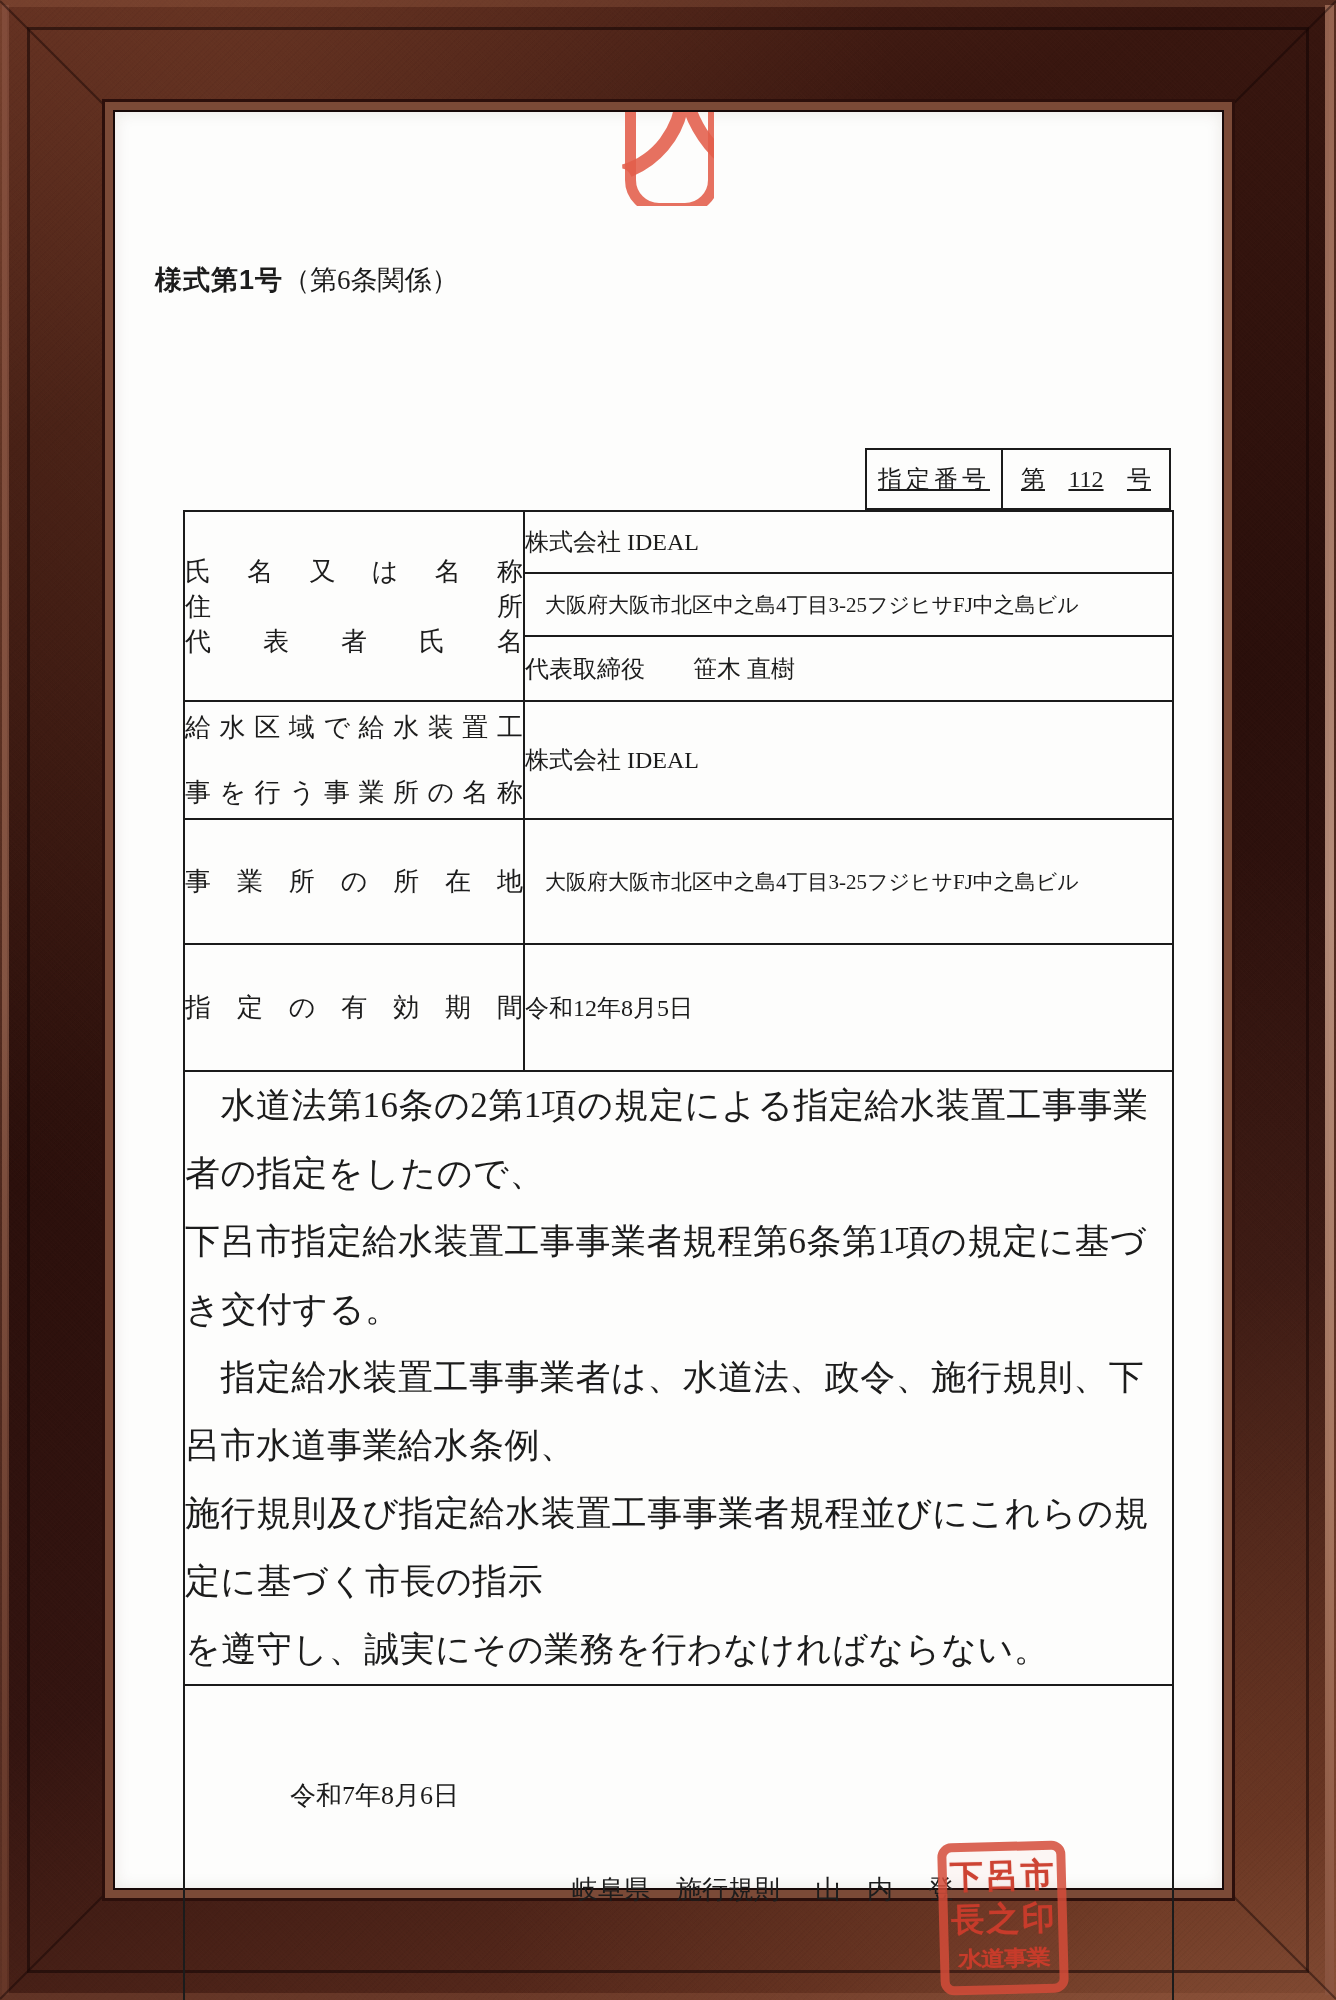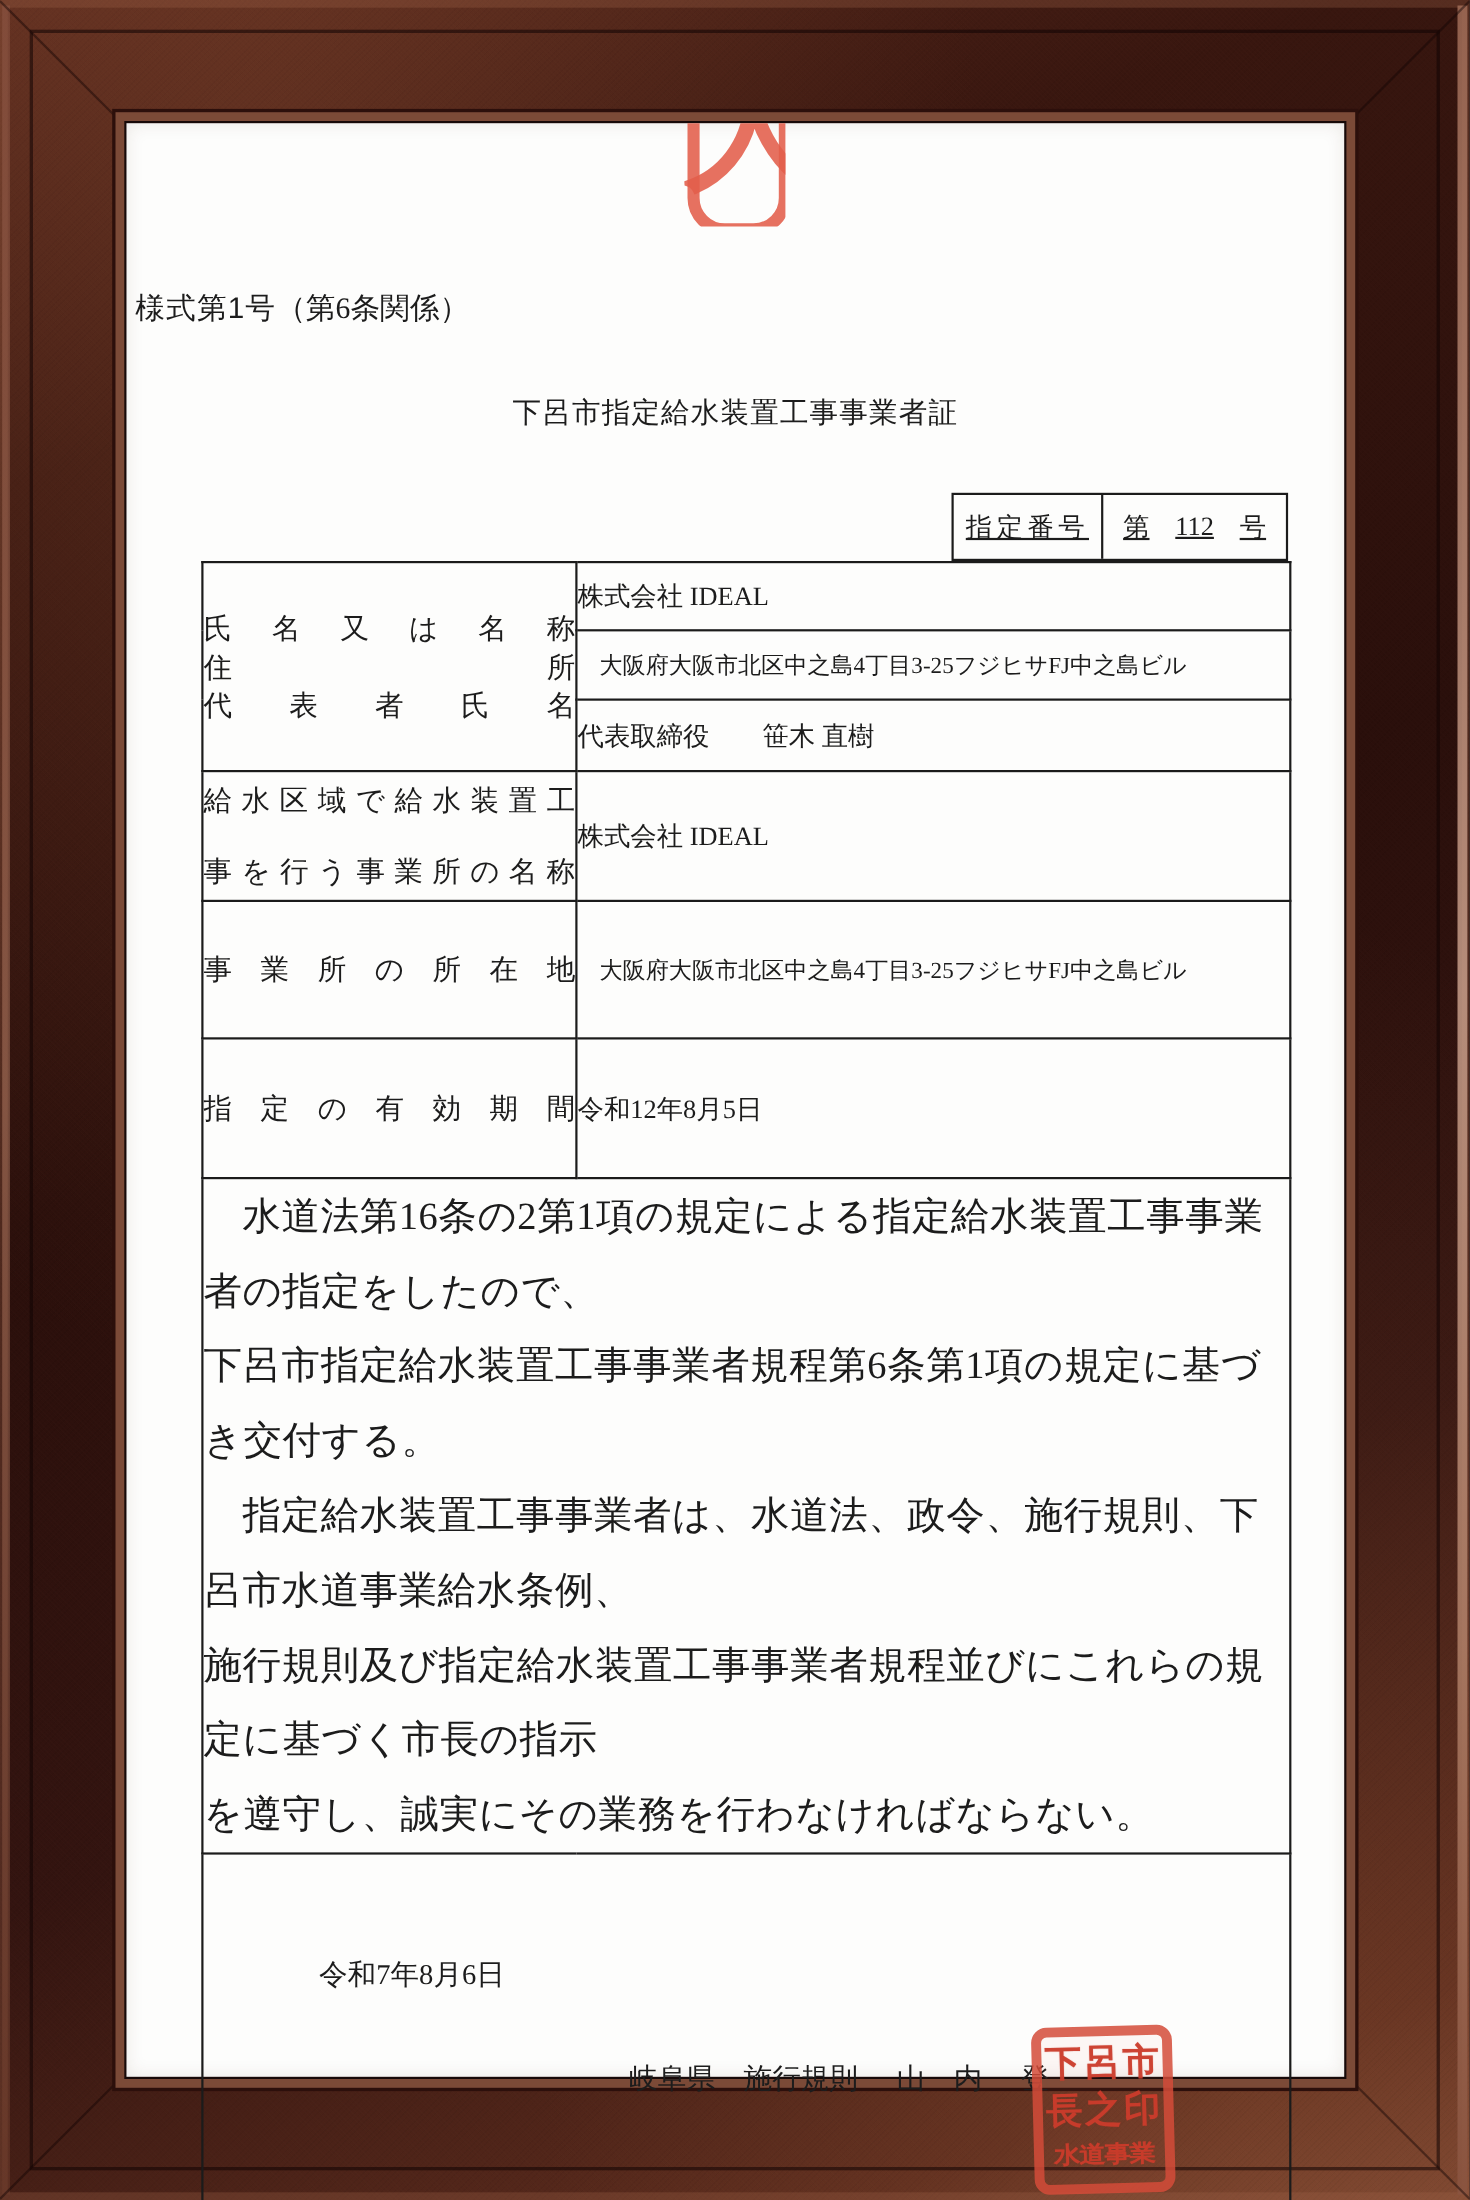--- a/index.html
+++ b/index.html
@@ -36,21 +36,21 @@
                inset 0 0 16px rgba(70,35,20,0.10);}
 
   
   .top-stamp{position:absolute;left:503px;top:0;width:96px;height:94px;overflow:hidden;}
   .stamp-body{position:absolute;left:7px;top:-48px;width:72px;height:128px;box-sizing:content-box;
     border:11px solid rgba(226,93,74,0.88);border-radius:24px 24px 34px 34px;}
   .stamp-char{position:absolute;left:0;top:-64px;width:96px;text-align:center;
     font-size:132px;line-height:1;font-weight:bold;color:rgba(226,93,74,0.88);}
 
   .form-label{position:absolute;left:8px;top:150px;font-size:27px;white-space:nowrap;}
-  .form-label .strong{font-family:"Liberation Sans","DejaVu Sans",sans-serif;font-weight:normal;letter-spacing:1px;}
+  .form-label .strong{font-family:"Liberation Sans","DejaVu Sans",sans-serif;font-weight:bold;letter-spacing:1px;margin-left:32px;}
   .cert-title{position:absolute;left:0;right:0;top:246px;text-align:center;
     font-size:26px;letter-spacing:1px;}
 
   
   .desig-box{position:absolute;left:750px;top:336px;width:306px;height:62px;display:flex;
     border:2px solid #1b1b1b;box-sizing:border-box;text-decoration:underline;}
   .desig-label{width:134px;border-right:2px solid #1b1b1b;display:flex;align-items:center;justify-content:center;
     font-size:24px;letter-spacing:4px;}
   .desig-value{flex:1;display:flex;align-items:center;justify-content:space-between;
     padding:0 18px;font-size:24px;}
@@ -104,21 +104,20 @@
 
     <div class="top-stamp">
       <div class="stamp-body"></div>
       <div class="stamp-char">大</div>
     </div>
 
     <div class="form-label">
       <span class="strong">様式第1号</span><span>（第6条関係）</span>
     </div>
 
-    <div class="cert-title">下呂市指定給水装置工事事業者証</div>
 
     <div class="desig-box">
       <div class="desig-label">指定番号</div>
       <div class="desig-value">
         <span>第</span>
         <span>112</span>
         <span>号</span>
       </div>
     </div>
 

